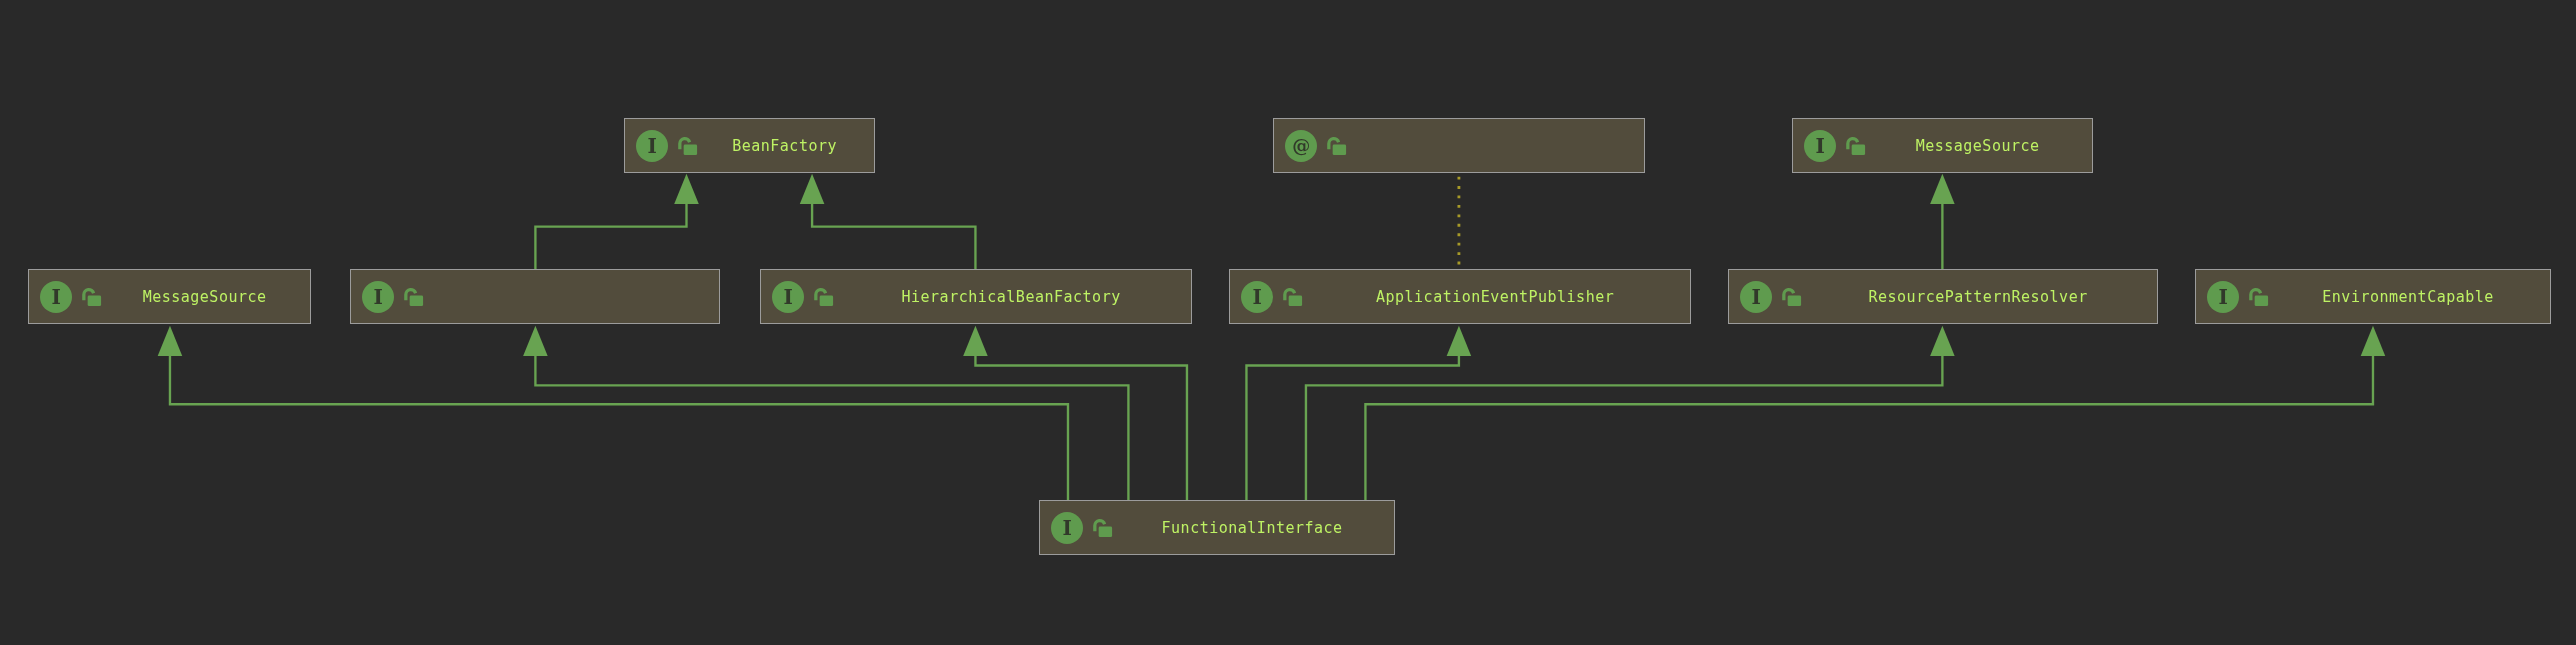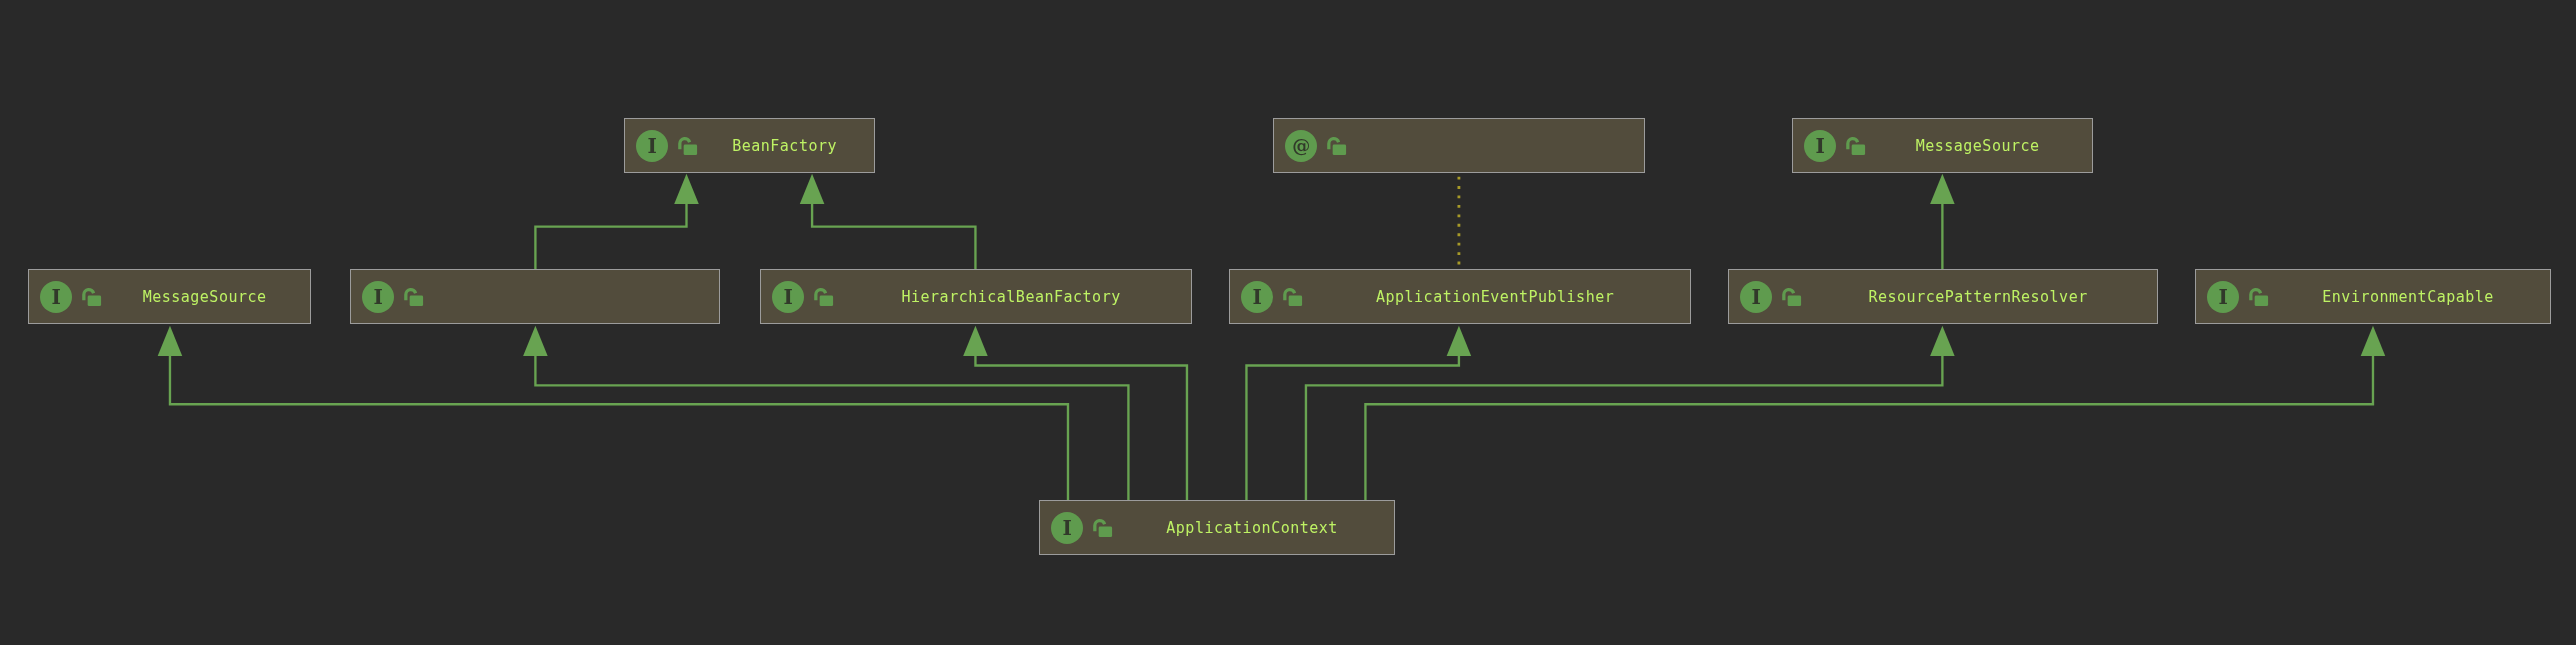--- a/index.html
+++ b/index.html
@@ -160,17 +160,17 @@
     </svg>
     <span class="label">EnvironmentCapable</span>
   </div>
 
   <div class="node" style="left:1039px;top:500px;width:356px">
     <span class="type-icon">I</span>
     <svg class="lock-icon" viewBox="0 0 24 24">
       <path d="M4 16 V10 a5.2 5.2 0 0 1 10.2 -1.4" fill="none" stroke="#5F9B4E" stroke-width="3.4"></path>
       <rect x="8" y="11" width="14" height="11" rx="1.5" fill="#5F9B4E"></rect>
     </svg>
-    <span class="label">ApplicationContext</span>
+    <span class="label">FunctionalInterface</span>
   </div>
 
 </div>
 
 
 </body></html>

